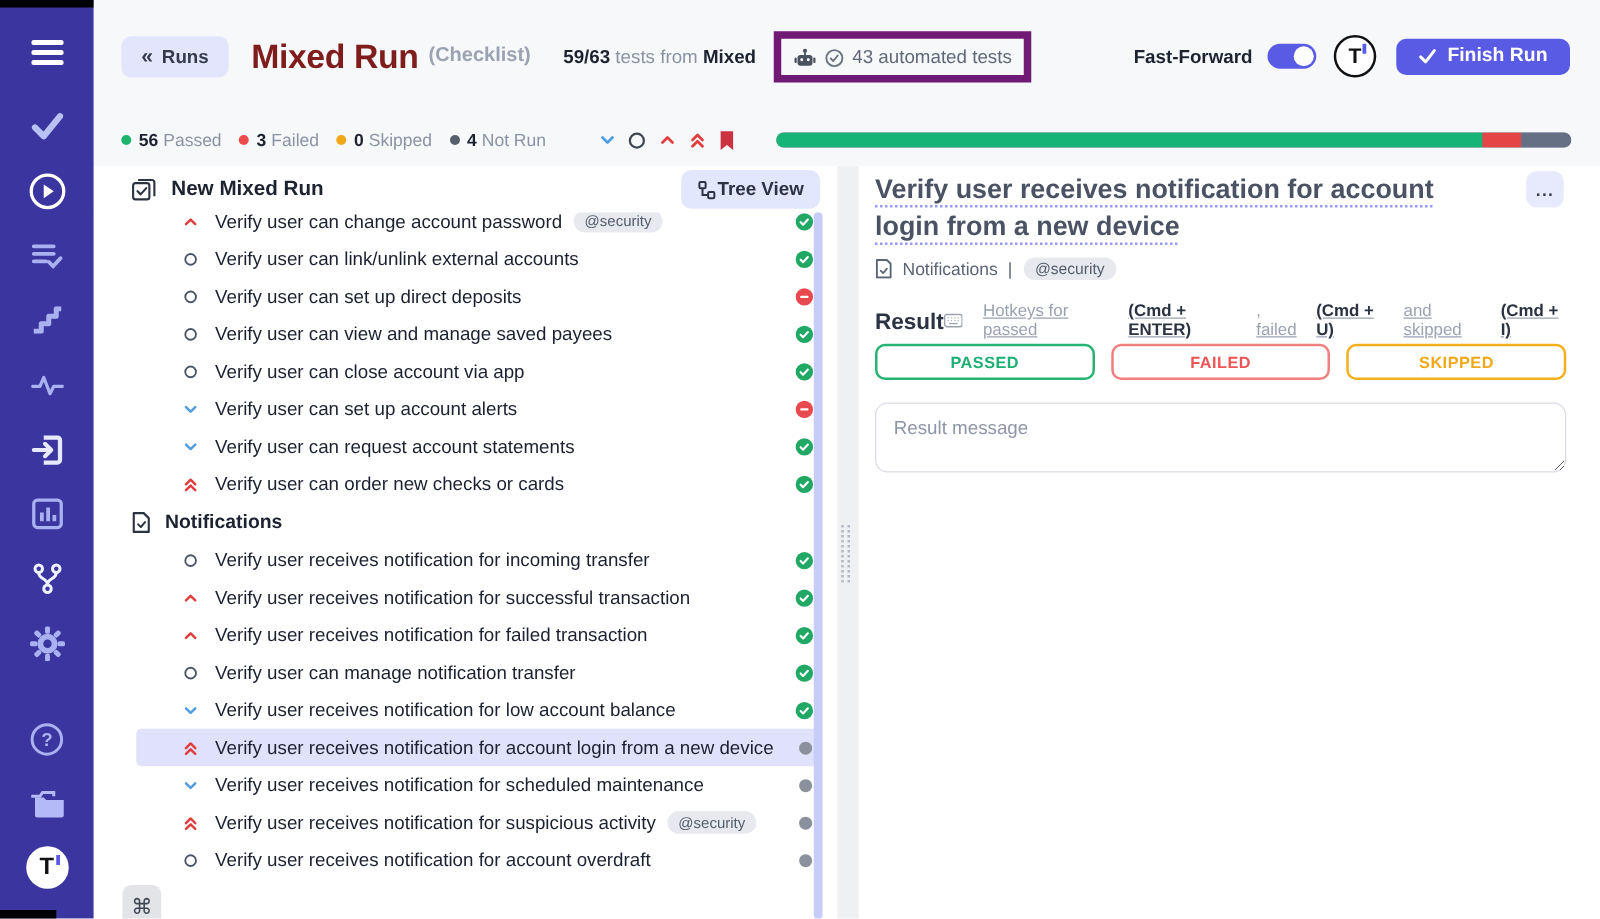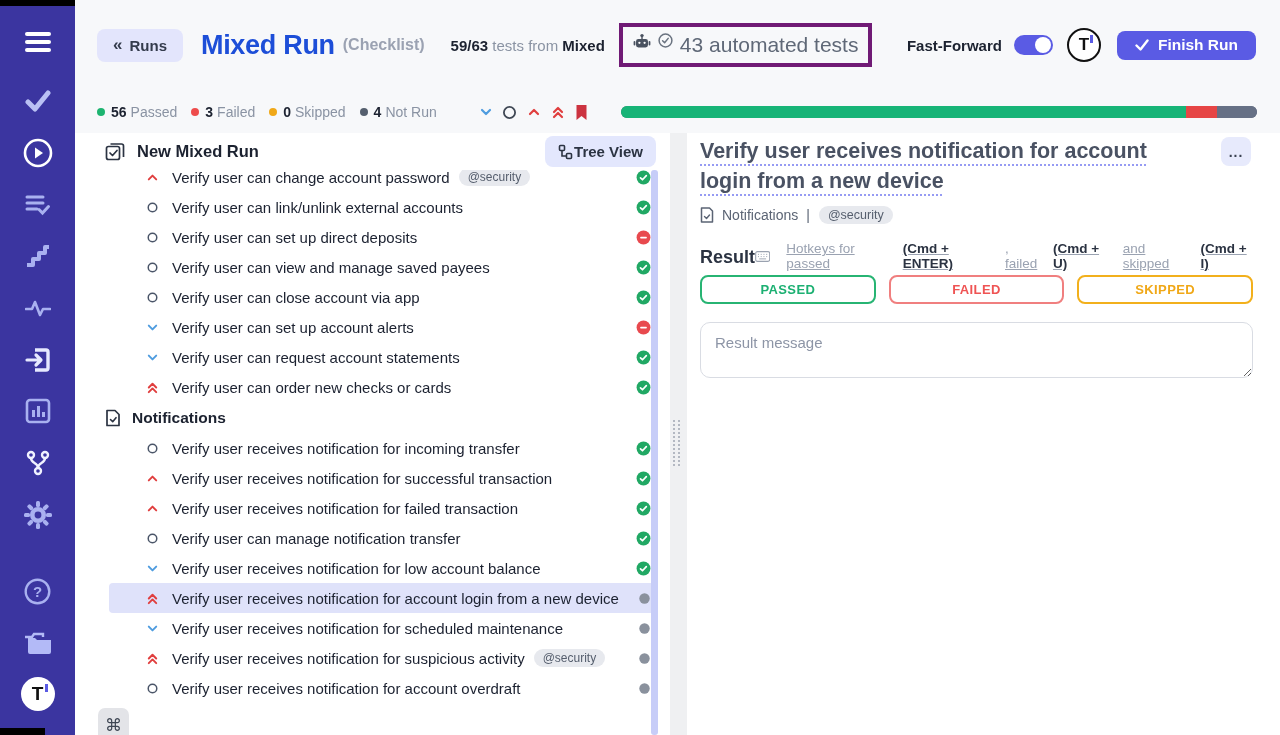--- a/index.html
+++ b/index.html
@@ -11,25 +11,25 @@
   .nav-ic { position:absolute; left:0; width:75px; height:34px; display:flex; align-items:center; justify-content:center; cursor:pointer; }
   .corner-tl { position:absolute; left:0; top:0; width:75px; height:6px; background:#000; }
   .corner-bl { position:absolute; left:0; bottom:0; width:45px; height:7px; background:#000; }
   .t-logo { width:34px; height:34px; border-radius:50%; background:#fff; display:flex; align-items:center; justify-content:center; font-weight:800; font-size:19px; color:#111; position:relative; }
   .t-logo::after { content:""; position:absolute; right:7px; top:7px; width:3px; height:8px; background:#5a5be4; }
 
   
   .topbar { position:absolute; left:75px; top:0; width:1205px; height:133px; background:#f7f8fa; }
   .hdr-row { position:absolute; left:22px; top:27px; right:24px; height:36px; display:flex; align-items:center; }
   .btn-back { height:33px; padding:0 16px; background:#e3e5fc; border:none; border-radius:8px; font-size:15px; font-weight:700; color:#343b4c; cursor:pointer; display:flex; align-items:center; gap:7px; font-family:inherit; }
-  .run-title { font-size:27px; font-weight:800; color:#1d4ed8; margin-left:18px; letter-spacing:-0.3px; }
+  .run-title { font-size:27px; font-weight:800; color:#7f1d1d; margin-left:18px; letter-spacing:-0.3px; }
   .run-type { font-size:16px; font-weight:700; color:#9ba2b2; margin-left:8px; }
   .tests-count { font-size:15px; color:#8a93a3; margin-left:14px;padding-left:12px; }
   .tests-count b { color:#1c2230; }
-  .auto-badge { margin-left:14px; display:flex; align-items:flex-start; gap:7px; border:4px solid #701a75; padding:6px 10px; font-size:21px; color:#5f6877; background:transparent; cursor:pointer; }
+  .auto-badge { margin-left:14px; display:flex; align-items:flex-end; gap:7px; border:6px solid #701a75; padding:6px 10px; font-size:15px; color:#5f6877; background:transparent; cursor:pointer; }
   .hdr-right { margin-left:auto; display:flex; align-items:center; }
   .ff-label { font-size:15px; font-weight:700; color:#1c2230; }
   .toggle { width:39px; height:20px; border-radius:10px; background:#5a5be4; position:relative; margin-left:12px; cursor:pointer; }
   .toggle .knob { position:absolute; right:2px; top:2px; width:16px; height:16px; border-radius:50%; background:#fff; }
   .hdr-logo { width:34px; height:34px; border-radius:50%; background:#fff; border:2.5px solid #111; margin-left:14px; display:flex; align-items:center; justify-content:center; font-weight:800; font-size:17px; color:#111; position:relative; cursor:pointer; }
   .hdr-logo::after { content:""; position:absolute; right:6px; top:5px; width:3px; height:8px; background:#5a5be4; }
   .btn-finish { height:29px; margin-left:16px; padding:0 18px; background:#5a5be4; color:#fff; border:none; border-radius:8px; font-size:15.5px; font-weight:700; display:flex; align-items:center; gap:9px; cursor:pointer; font-family:inherit; }
 
   .stats-row { position:absolute; left:22px; top:100px; right:23px; height:24px; display:flex; align-items:center; }
   .counter { display:flex; align-items:center; margin-right:14px; font-size:14px; }

